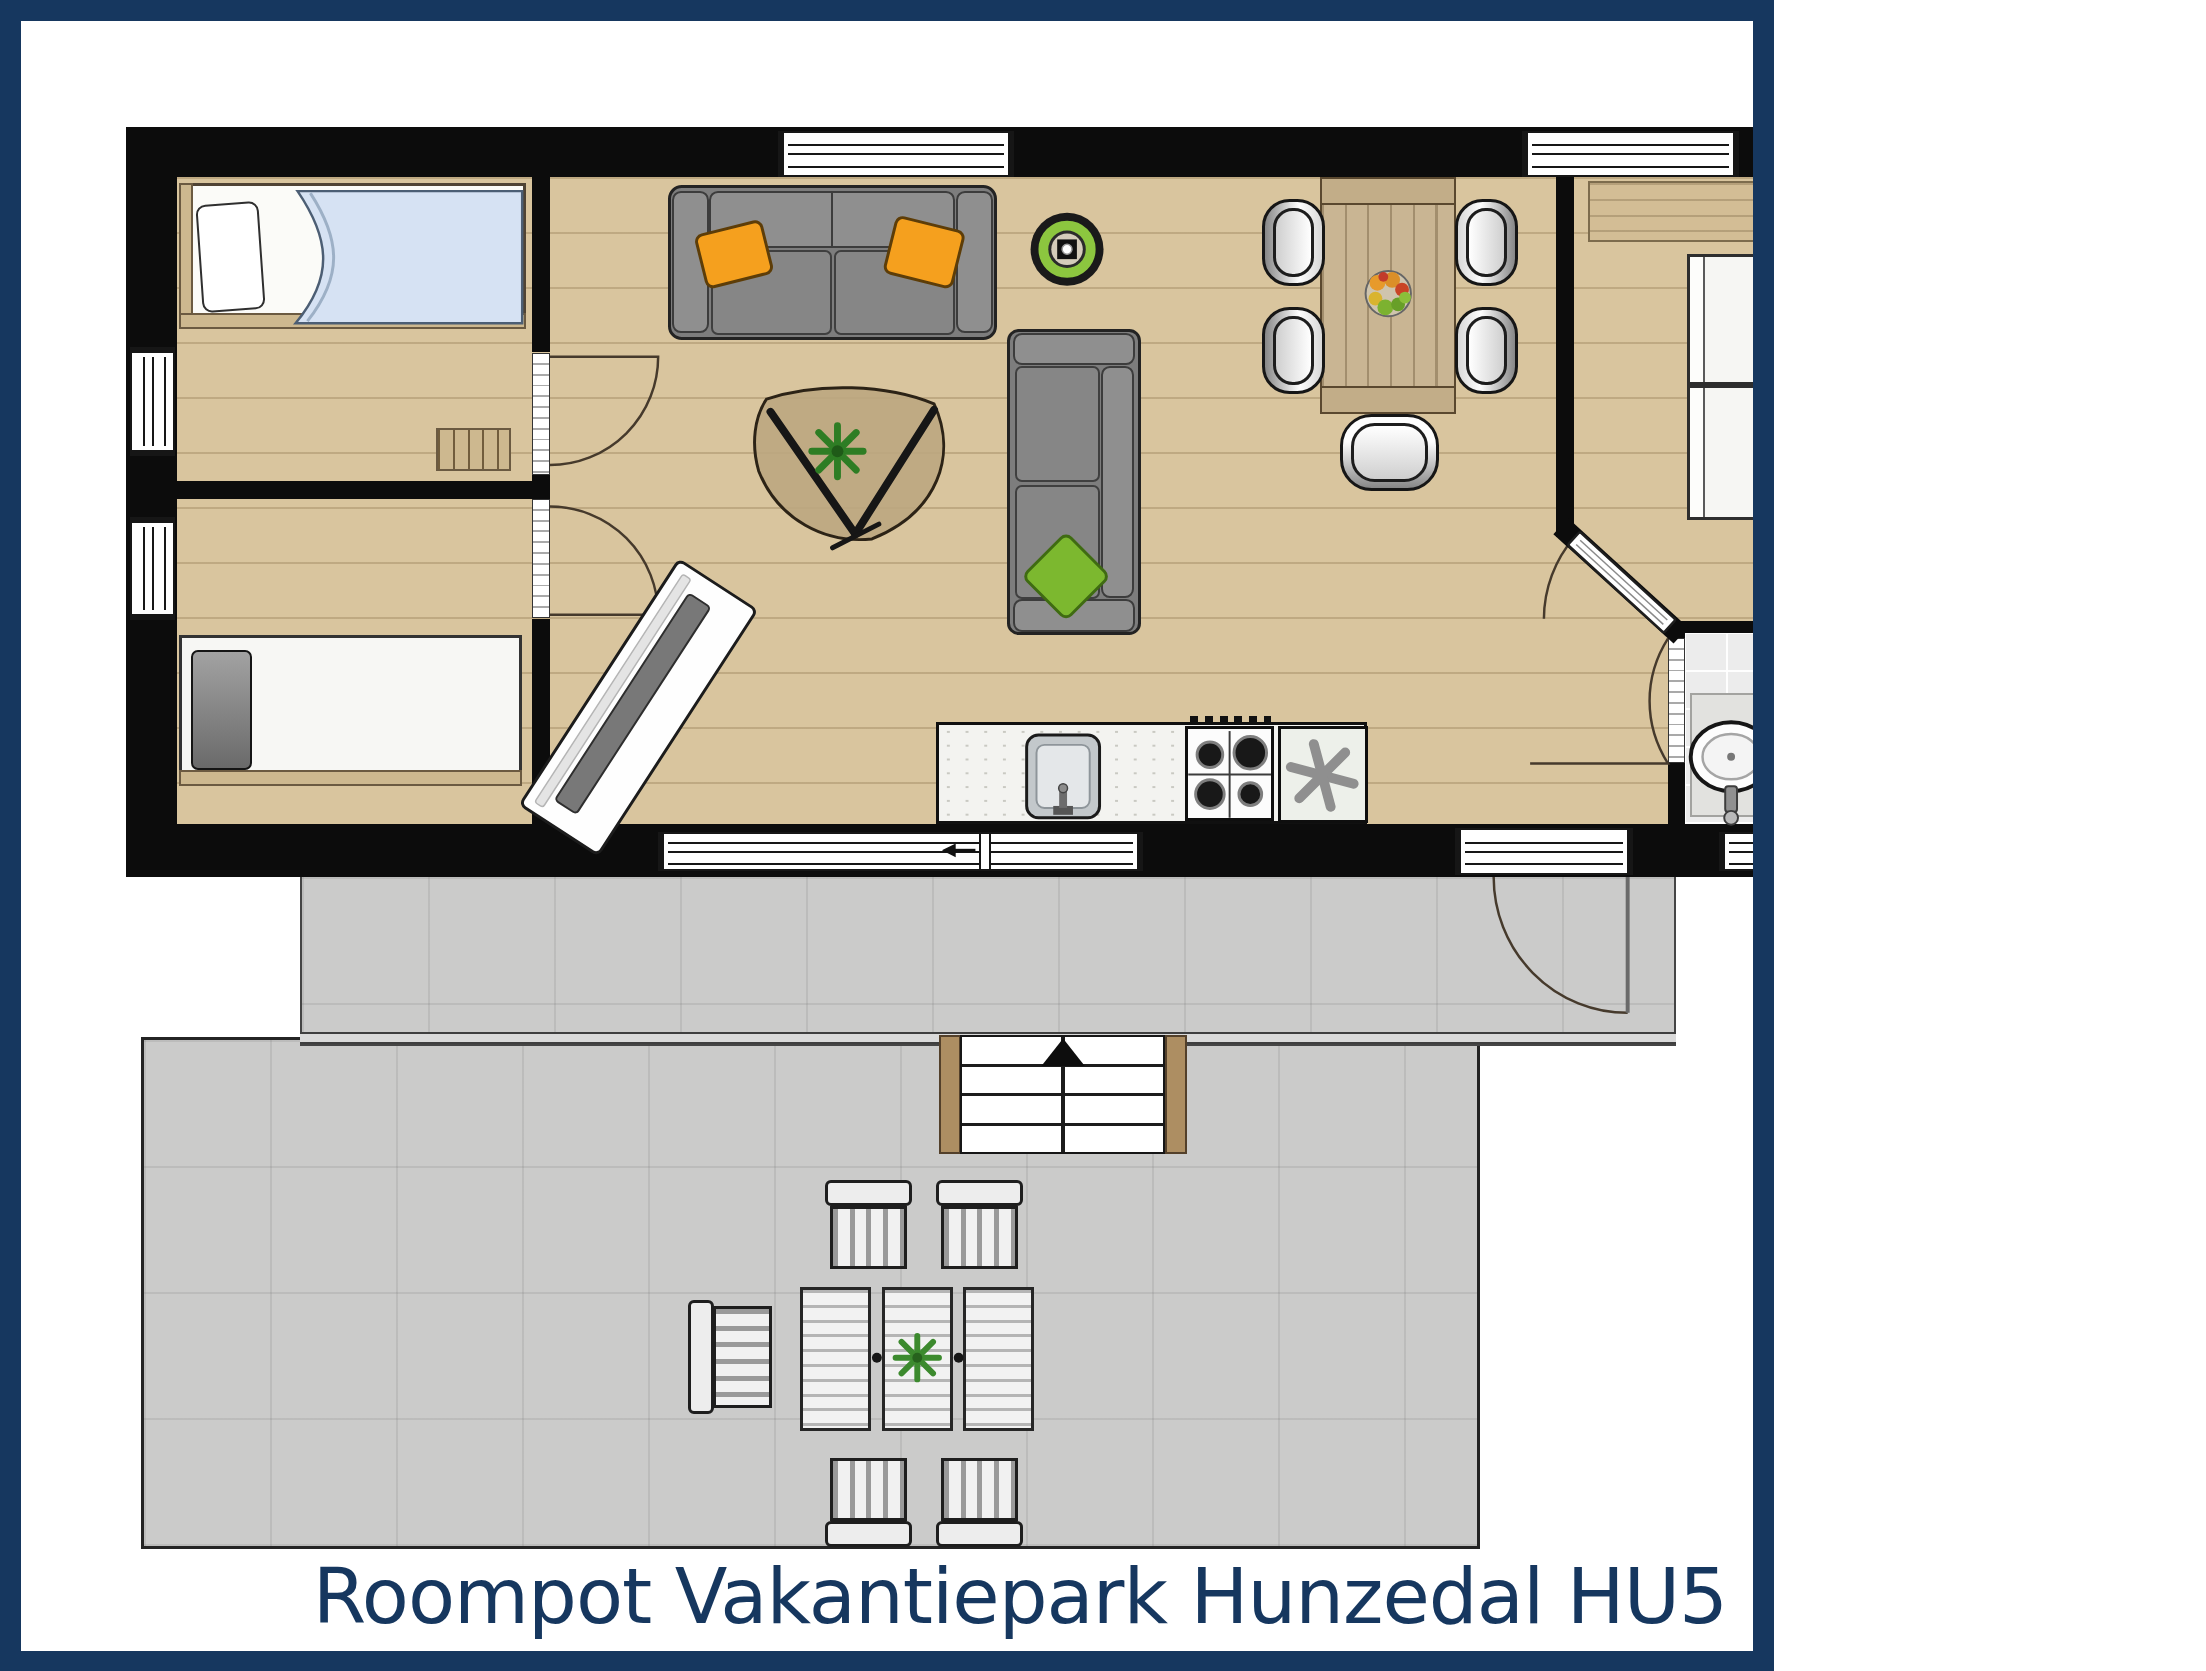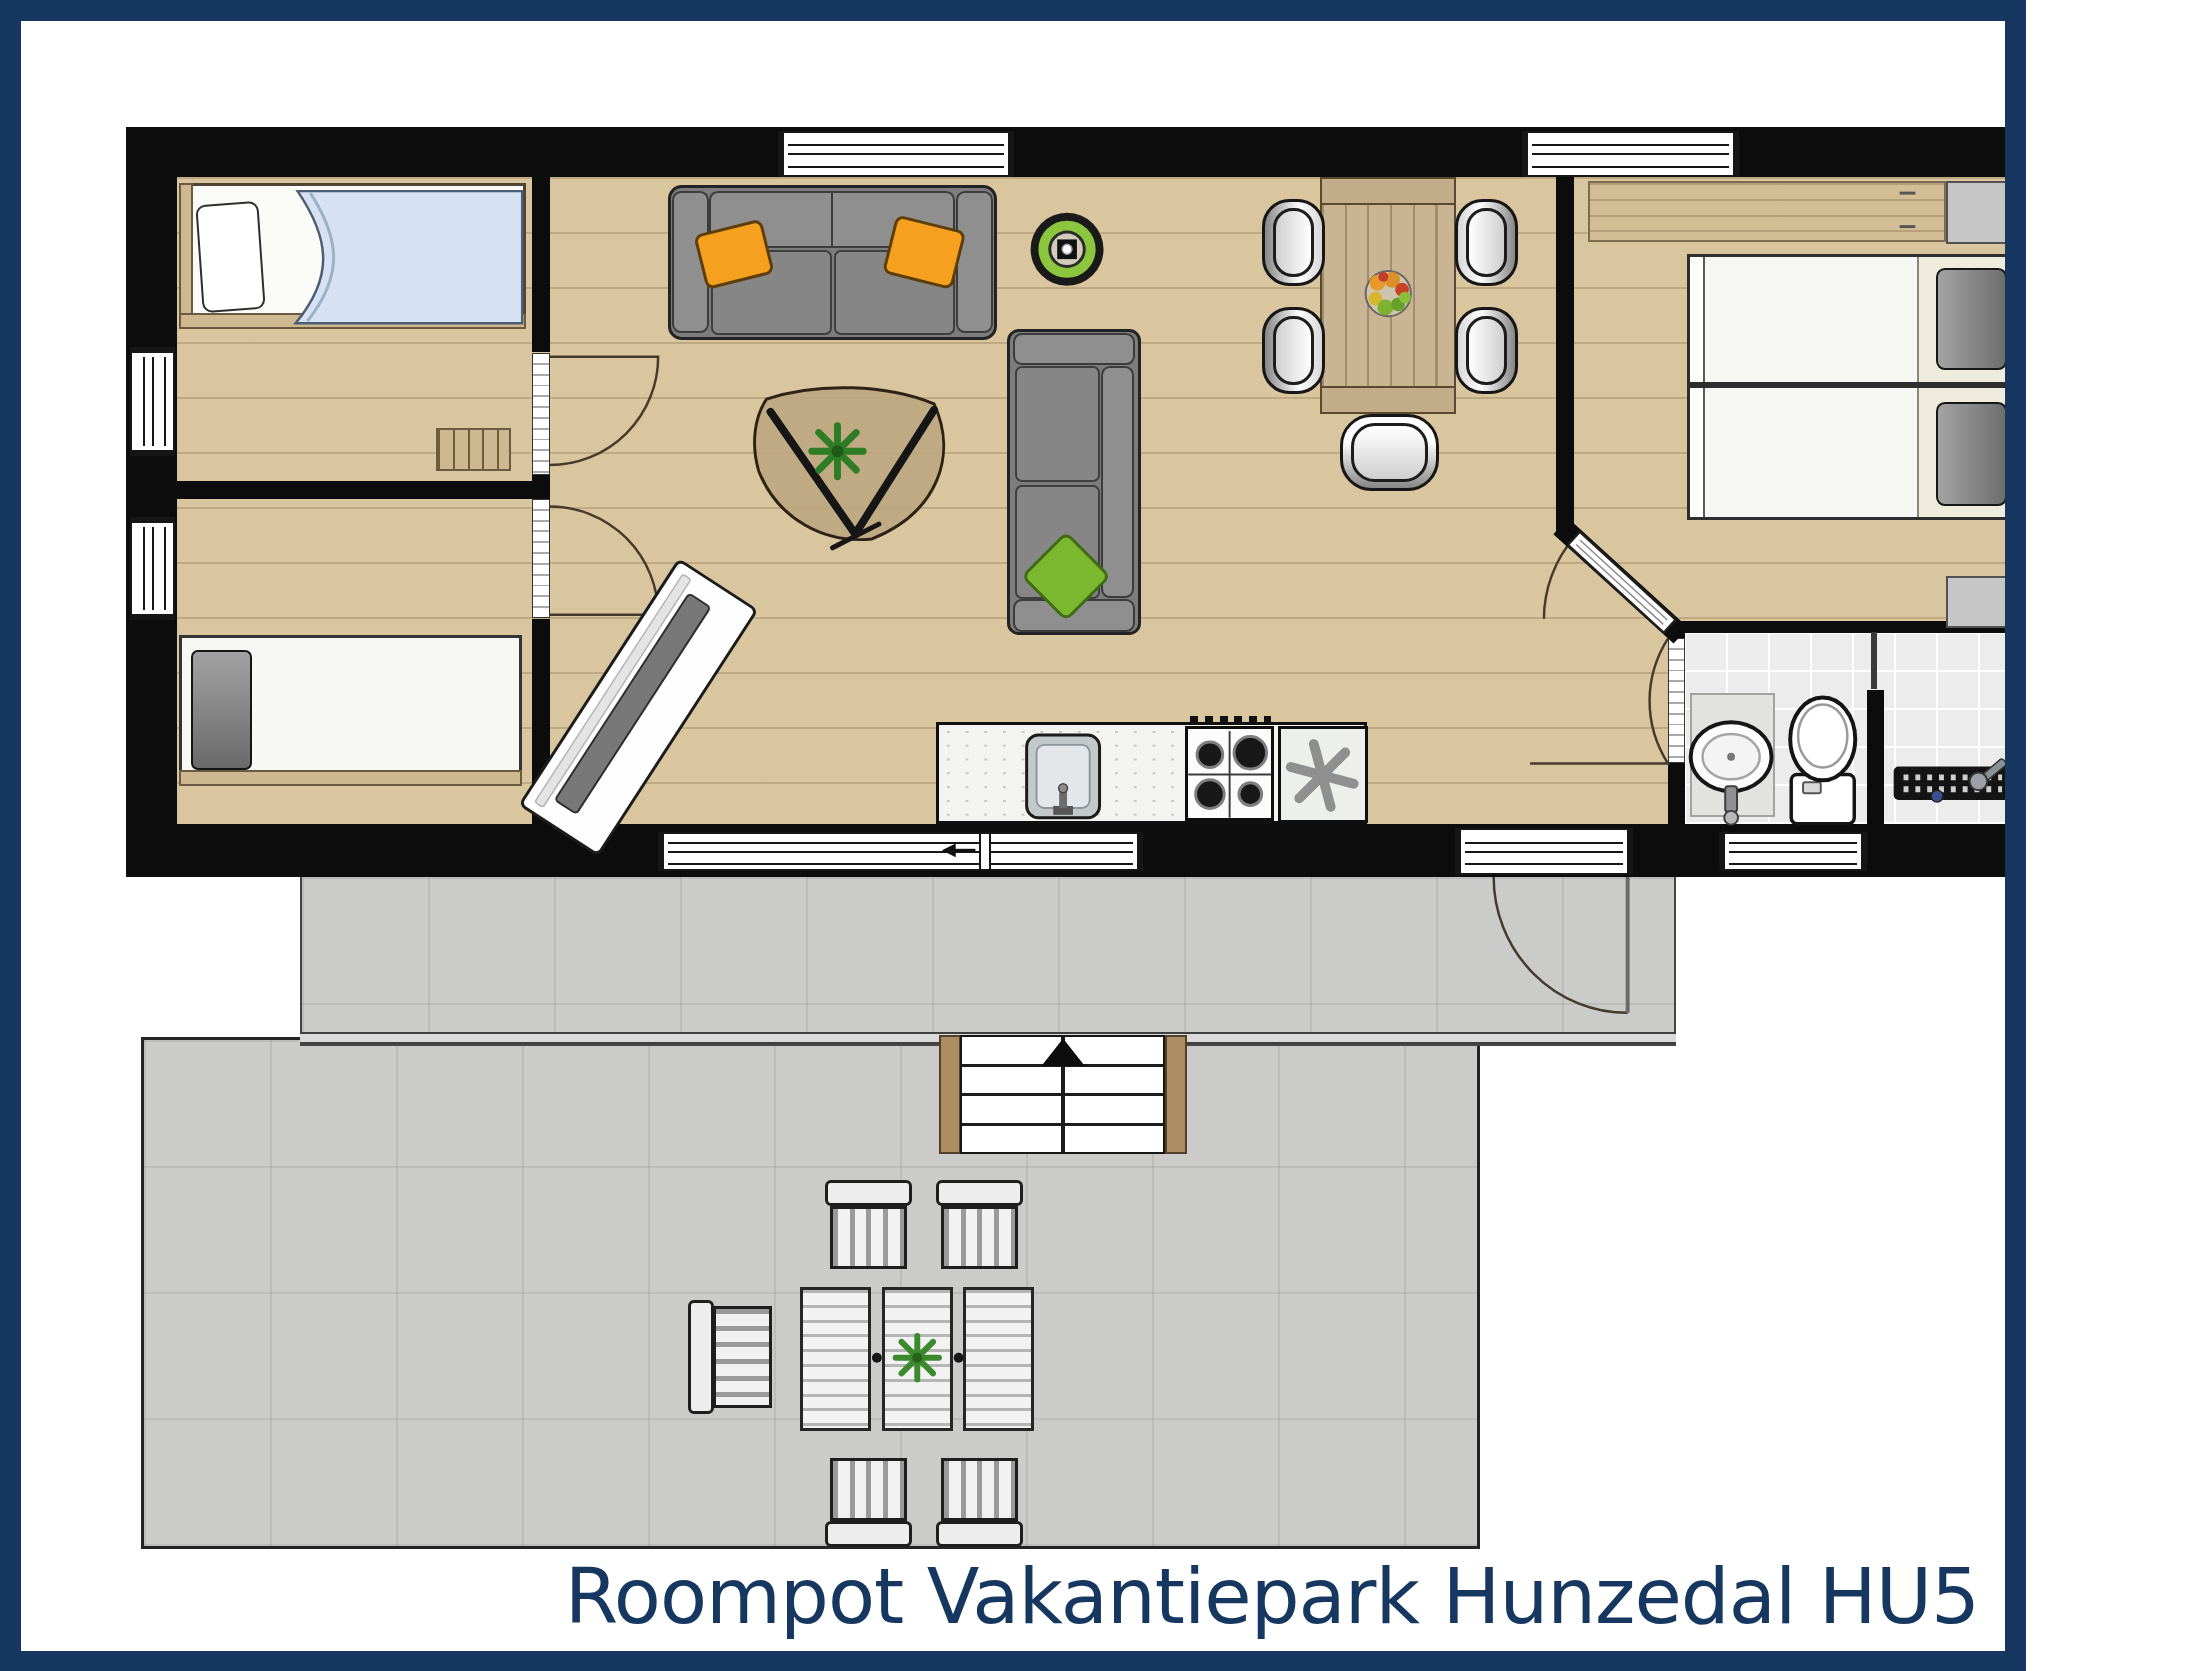--- a/index.html
+++ b/index.html
@@ -1,16 +1,16 @@
 <!DOCTYPE html>
 <html><head>
 <meta charset="utf-8">
 <style>
   html,body{margin:0;padding:0;background:#fff;}
-  .canvas{position:relative;width:2026px;height:1672px;background:#ffffff;overflow:hidden;
+  .canvas{position:relative;width:1774px;height:1672px;background:#ffffff;overflow:hidden;
           font-family:"DejaVu Sans","Liberation Sans",sans-serif;}
   .abs{position:absolute;box-sizing:border-box;}
   .wall{background:#0c0c0c;}
   .floor{background:#d9c59e;
      background-image:repeating-linear-gradient(180deg, rgba(130,105,65,.30) 0 2px, transparent 2px 55px);}
   .terrace{background:#cbcbca;
      background-image:repeating-linear-gradient(90deg, rgba(110,110,110,.16) 0 2px, transparent 2px 126px),
                       repeating-linear-gradient(180deg, rgba(110,110,110,.16) 0 2px, transparent 2px 126px);}
   .winH{background:#fff;border:2px solid #161616;border-left-width:6.9px;border-right-width:6.9px;}
   .winH::before{content:"";position:absolute;left:3.9px;right:3.9px;top:calc(50% - 9.9px);height:19.7px;

